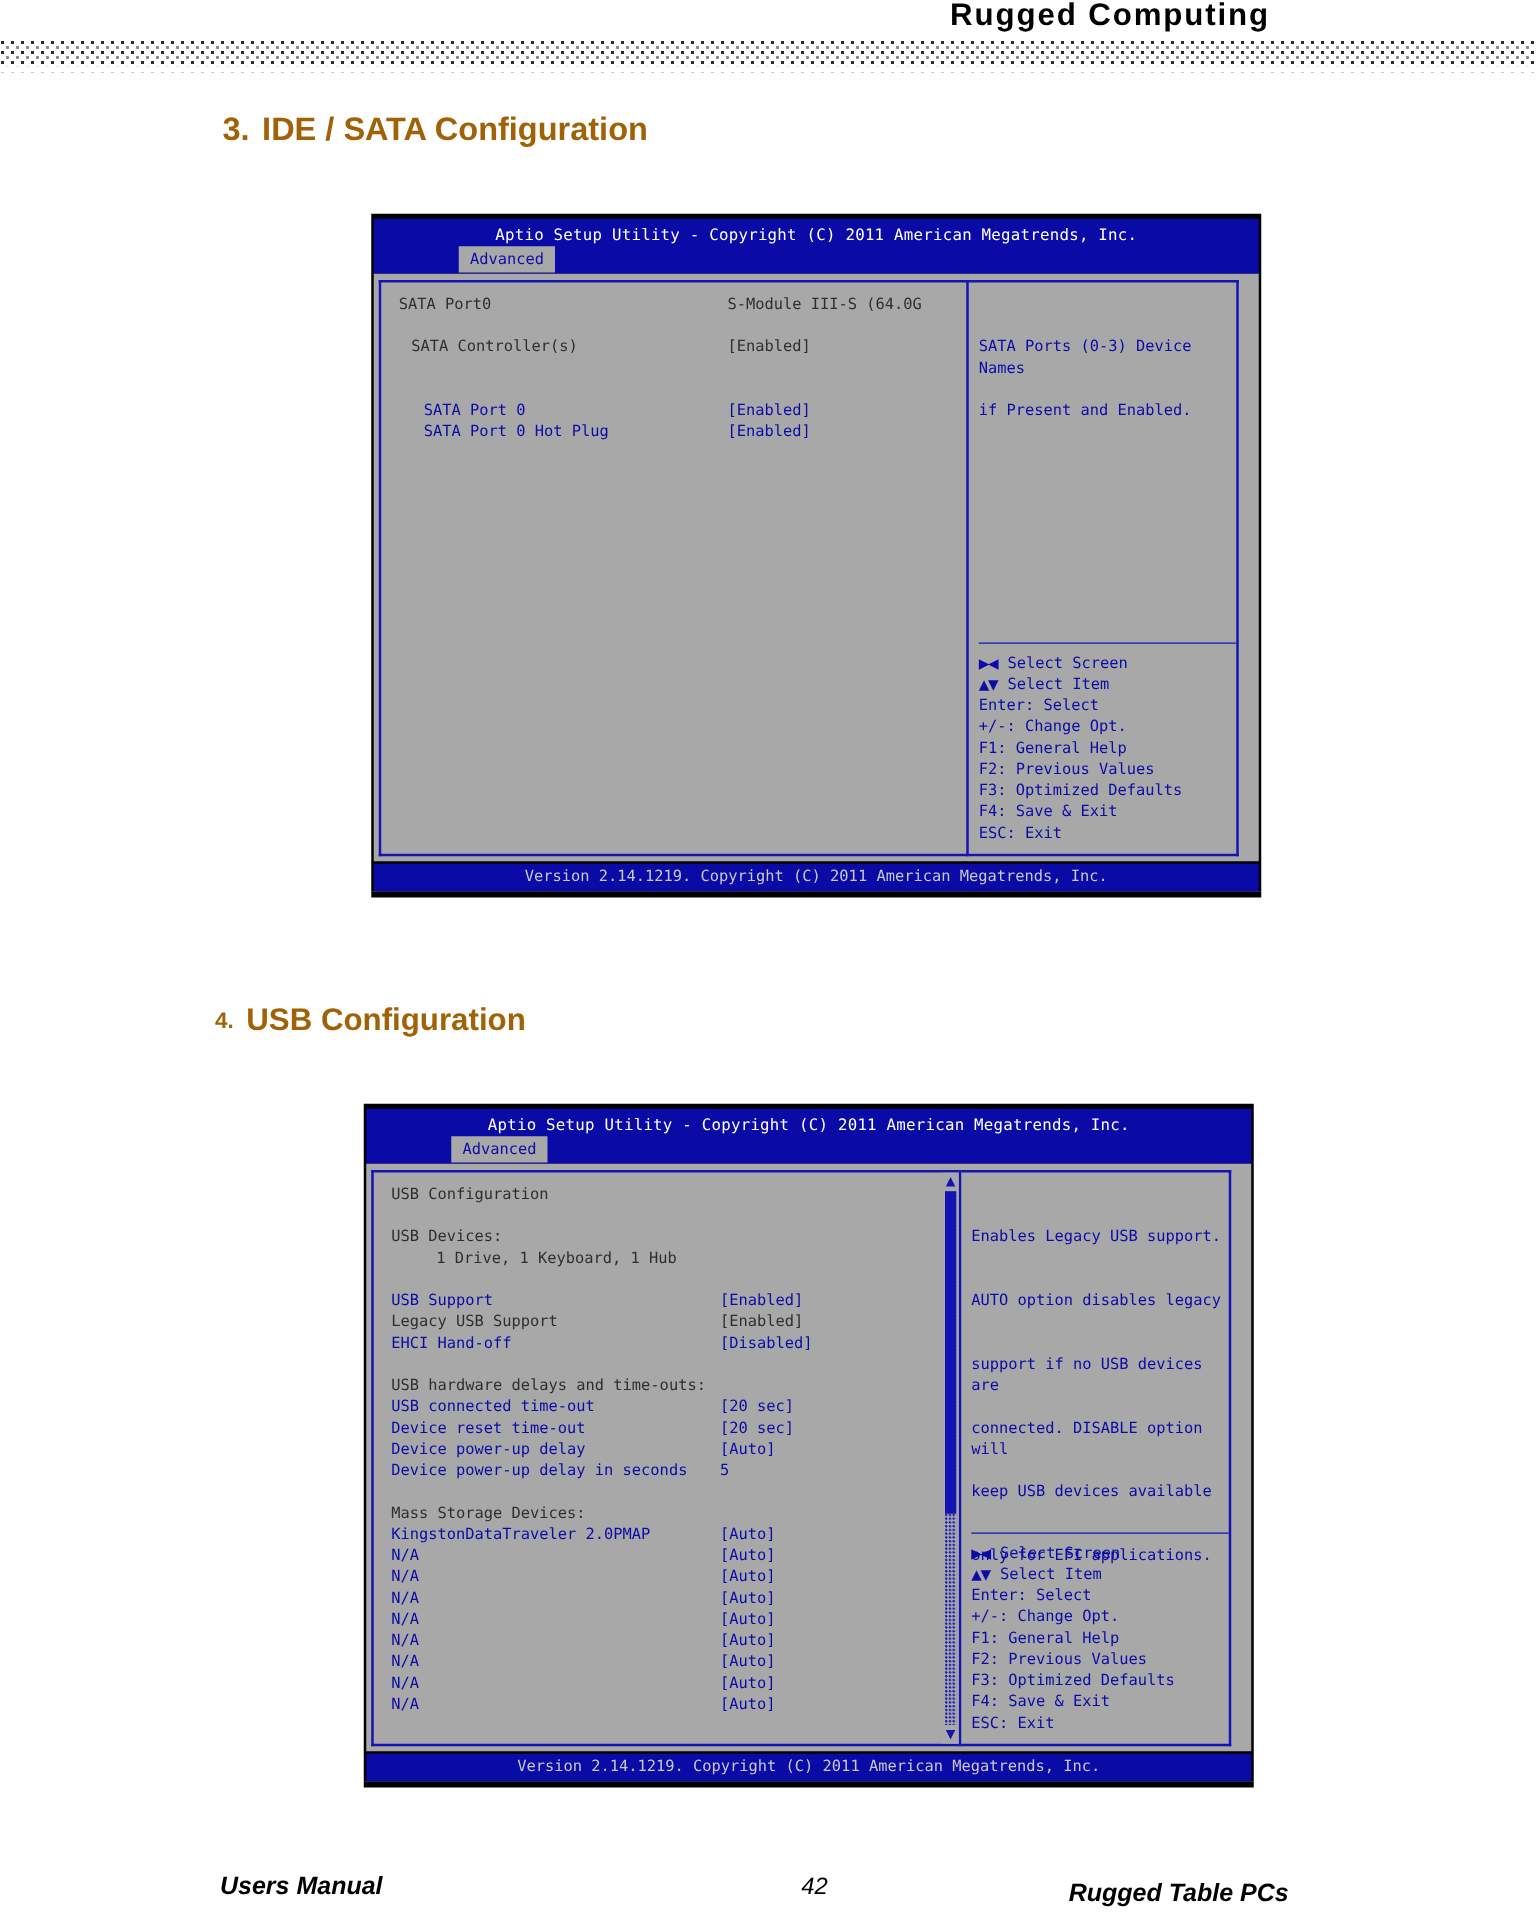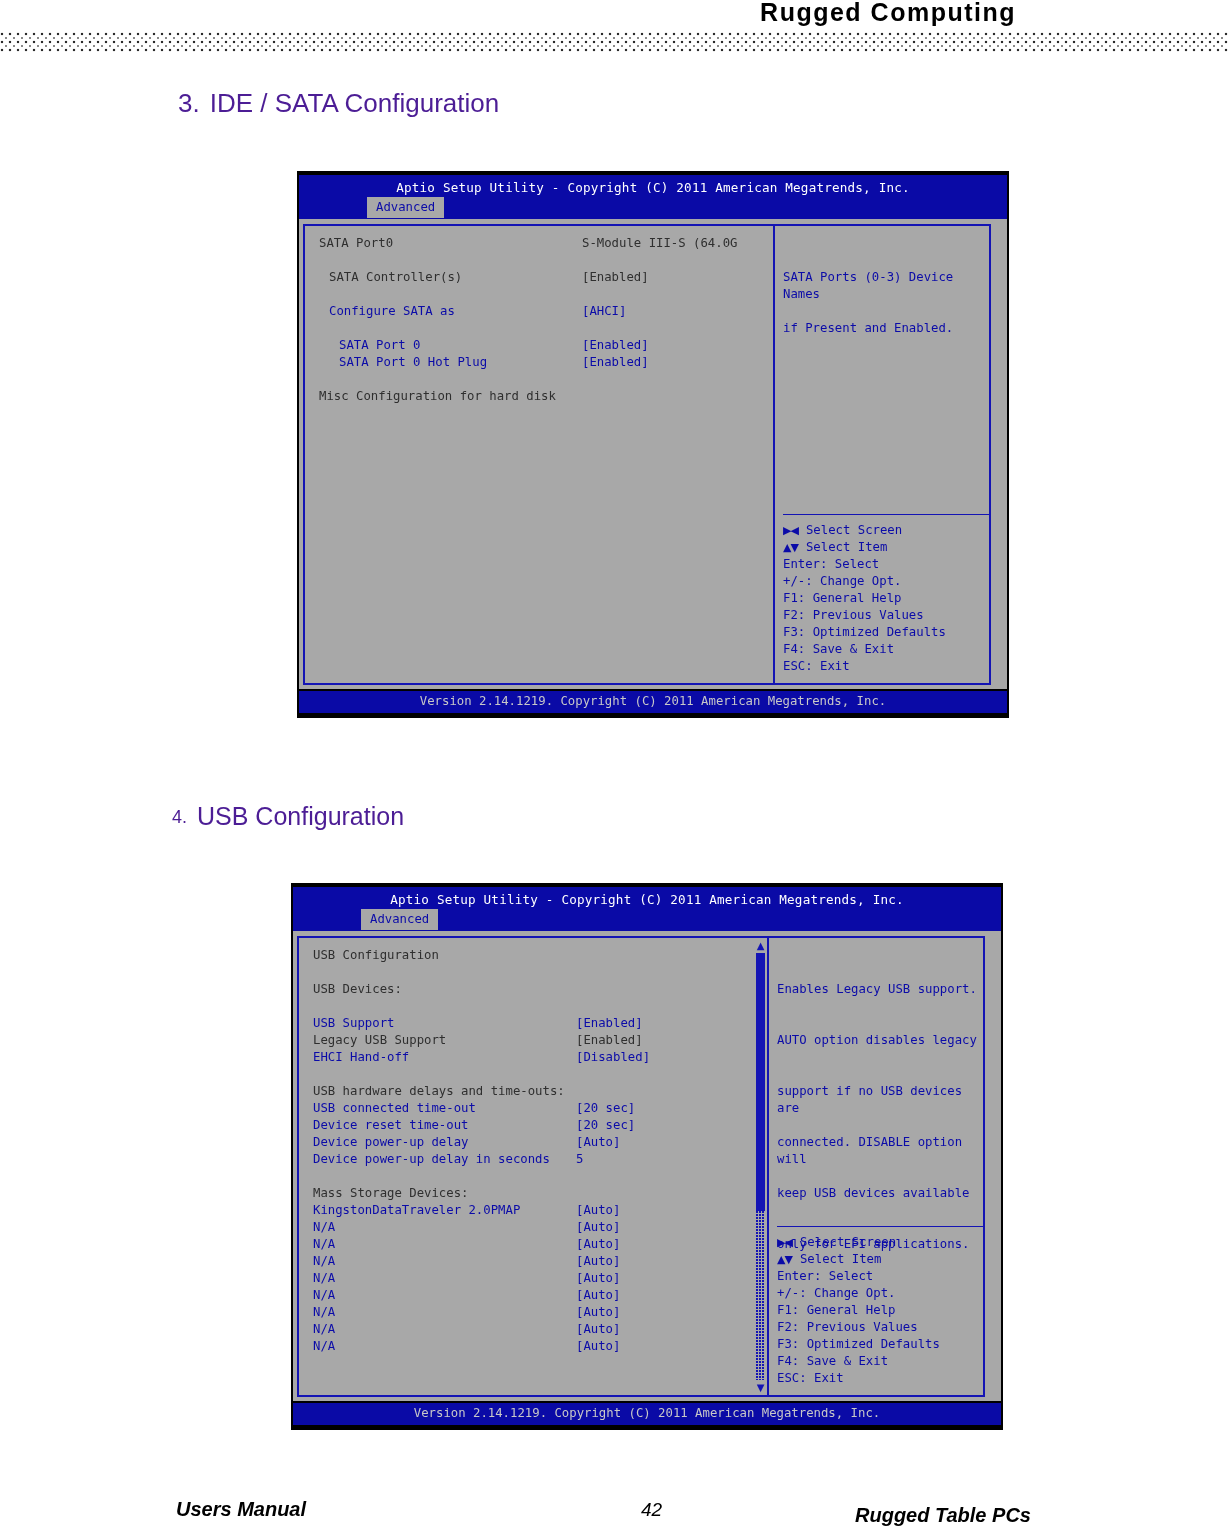--- a/index.html
+++ b/index.html
@@ -53,23 +53,24 @@
     position: absolute;
     left: 0; bottom: 0;
     width: 100%;
     height: 5px;
     background: #ffffff;
   }
 
   
   .section-heading {
     position: absolute;
-    color: #4c1d95;
+    color: #a16207;
     white-space: nowrap;
     font-family: "Liberation Sans", sans-serif;
+    font-weight: bold;
   }
   .heading-3 {
     left: 178px;
     top: 88px;
     font-size: 26px;
   }
   .heading-3 .num { font-size: 26px; }
   .heading-4 {
     left: 172px;
     top: 802px;
@@ -283,26 +284,24 @@
     <div class="bios-tab">Advanced</div>
   </div>
 
   <div class="bios-body">
 
     <div class="pane-left">
       <div class="row gray"><span class="lbl">SATA Port0</span><span class="val">S-Module III-S (64.0G</span></div>
       <div class="row blank"></div>
       <div class="row gray indent1"><span class="lbl">SATA Controller(s)</span><span class="val">[Enabled]</span></div>
       <div class="row blank"></div>
-      <div class="row indent1"><span class="lbl">Configure SATA as</span><span class="val">[AHCI]</span></div>
       <div class="row blank"></div>
       <div class="row indent2"><span class="lbl">SATA Port 0</span><span class="val">[Enabled]</span></div>
       <div class="row indent2"><span class="lbl">SATA Port 0 Hot Plug</span><span class="val">[Enabled]</span></div>
       <div class="row blank"></div>
-      <div class="row gray"><span class="lbl">Misc Configuration for hard disk</span><span class="val"></span></div>
     </div>
 
     <div class="pane-divider"></div>
 
     <div class="pane-right">
       <div class="help-text">
         <div class="line">SATA Ports (0-3) Device Names</div>
         <div class="line">if Present and Enabled.</div>
       </div>
 
@@ -336,20 +335,21 @@
     <div class="bios-title-text">Aptio Setup Utility - Copyright (C) 2011 American Megatrends, Inc.</div>
     <div class="bios-tab">Advanced</div>
   </div>
 
   <div class="bios-body">
 
     <div class="pane-left">
       <div class="row gray"><span class="lbl">USB Configuration</span></div>
       <div class="row blank"></div>
       <div class="row gray"><span class="lbl">USB Devices:</span></div>
+      <div class="row gray indent3"><span class="lbl">1 Drive, 1 Keyboard, 1 Hub</span></div>
       <div class="row blank"></div>
       <div class="row"><span class="lbl">USB Support</span><span class="val">[Enabled]</span></div>
       <div class="row gray"><span class="lbl">Legacy USB Support</span><span class="val">[Enabled]</span></div>
       <div class="row"><span class="lbl">EHCI Hand-off</span><span class="val">[Disabled]</span></div>
       <div class="row blank"></div>
       <div class="row gray"><span class="lbl">USB hardware delays and time-outs:</span></div>
       <div class="row"><span class="lbl">USB connected time-out</span><span class="val">[20 sec]</span></div>
       <div class="row"><span class="lbl">Device reset time-out</span><span class="val">[20 sec]</span></div>
       <div class="row"><span class="lbl">Device power-up delay</span><span class="val">[Auto]</span></div>
       <div class="row"><span class="lbl">Device power-up delay in seconds</span><span class="val">5</span></div>

